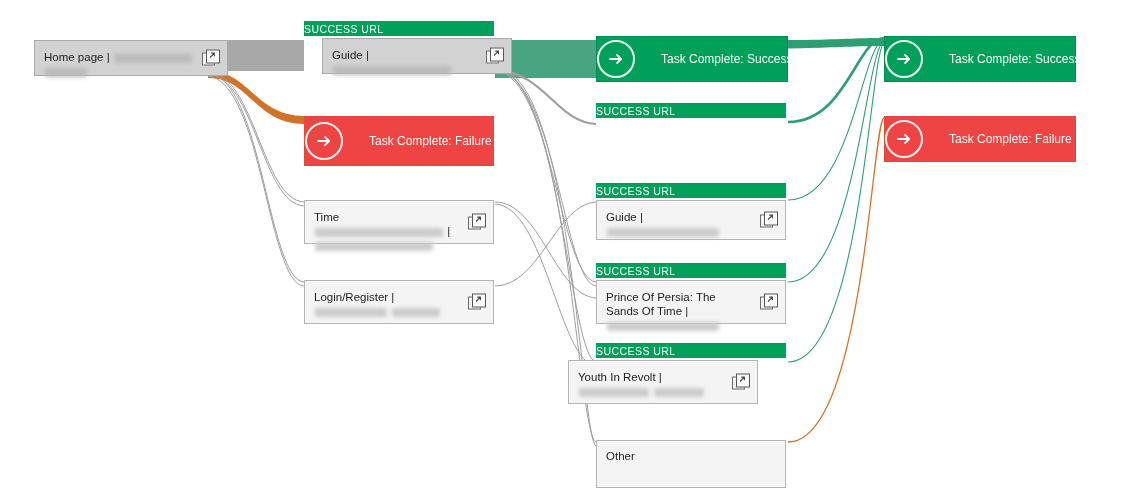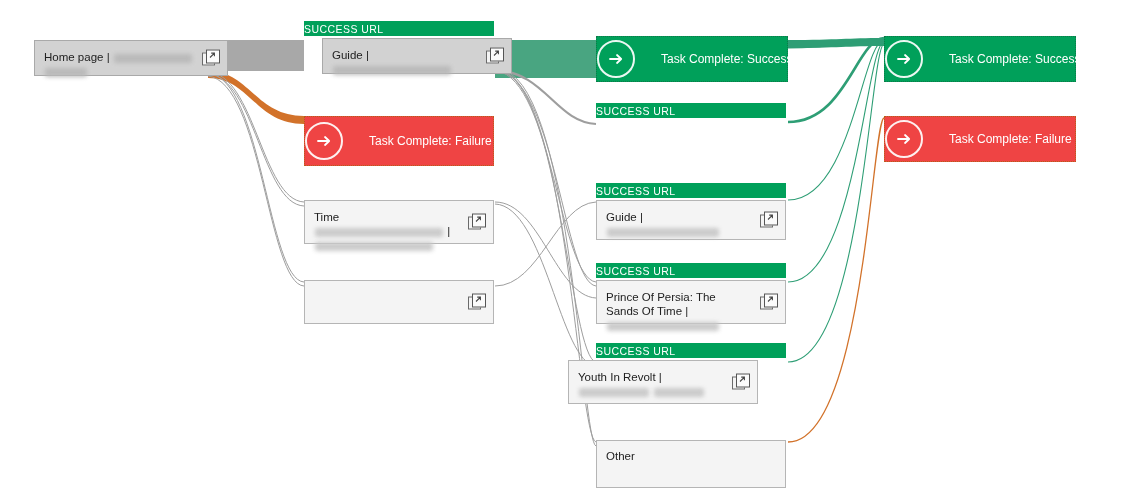--- a/index.html
+++ b/index.html
@@ -242,20 +242,26 @@
         <span class="front"></span>
         <svg width="12" height="12" viewBox="0 0 12 12">
           <path d="M4 8 L8.2 3.8 M5.2 3.6 L8.4 3.6 L8.4 6.8" stroke="#444" stroke-width="1.1" fill="none"></path>
         </svg>
       </span>
     </div>
   </div>
 
   <div class="node" style="left:304px; top:280px; width:190px; height:44px;">
     <div class="node-card">
+      <div class="node-label">
+        <span>Login/Register</span>
+        <span class="sep">|</span>
+        <span class="redacted" style="width:72px"></span>
+        <span class="redacted" style="width:48px"></span>
+      </div>
       <span class="ext-icon">
         <span class="back"></span>
         <span class="front"></span>
         <svg width="12" height="12" viewBox="0 0 12 12">
           <path d="M4 8 L8.2 3.8 M5.2 3.6 L8.4 3.6 L8.4 6.8" stroke="#444" stroke-width="1.1" fill="none"></path>
         </svg>
       </span>
     </div>
   </div>
 

